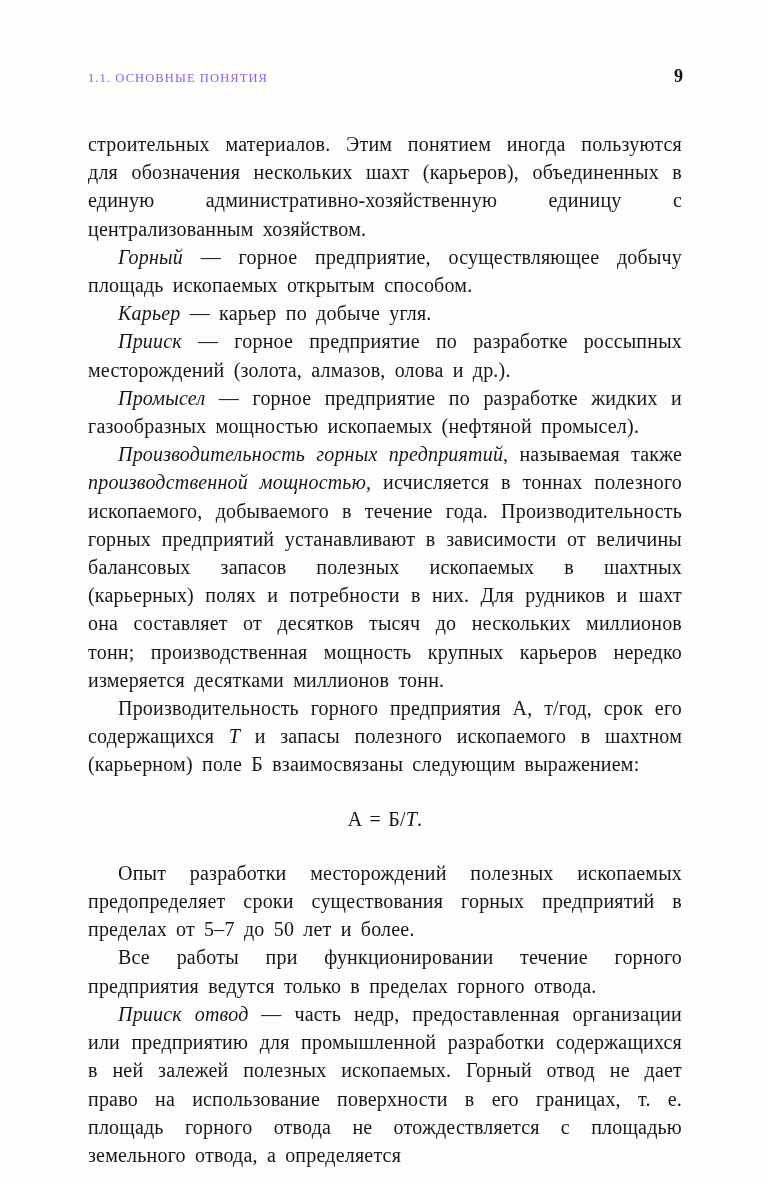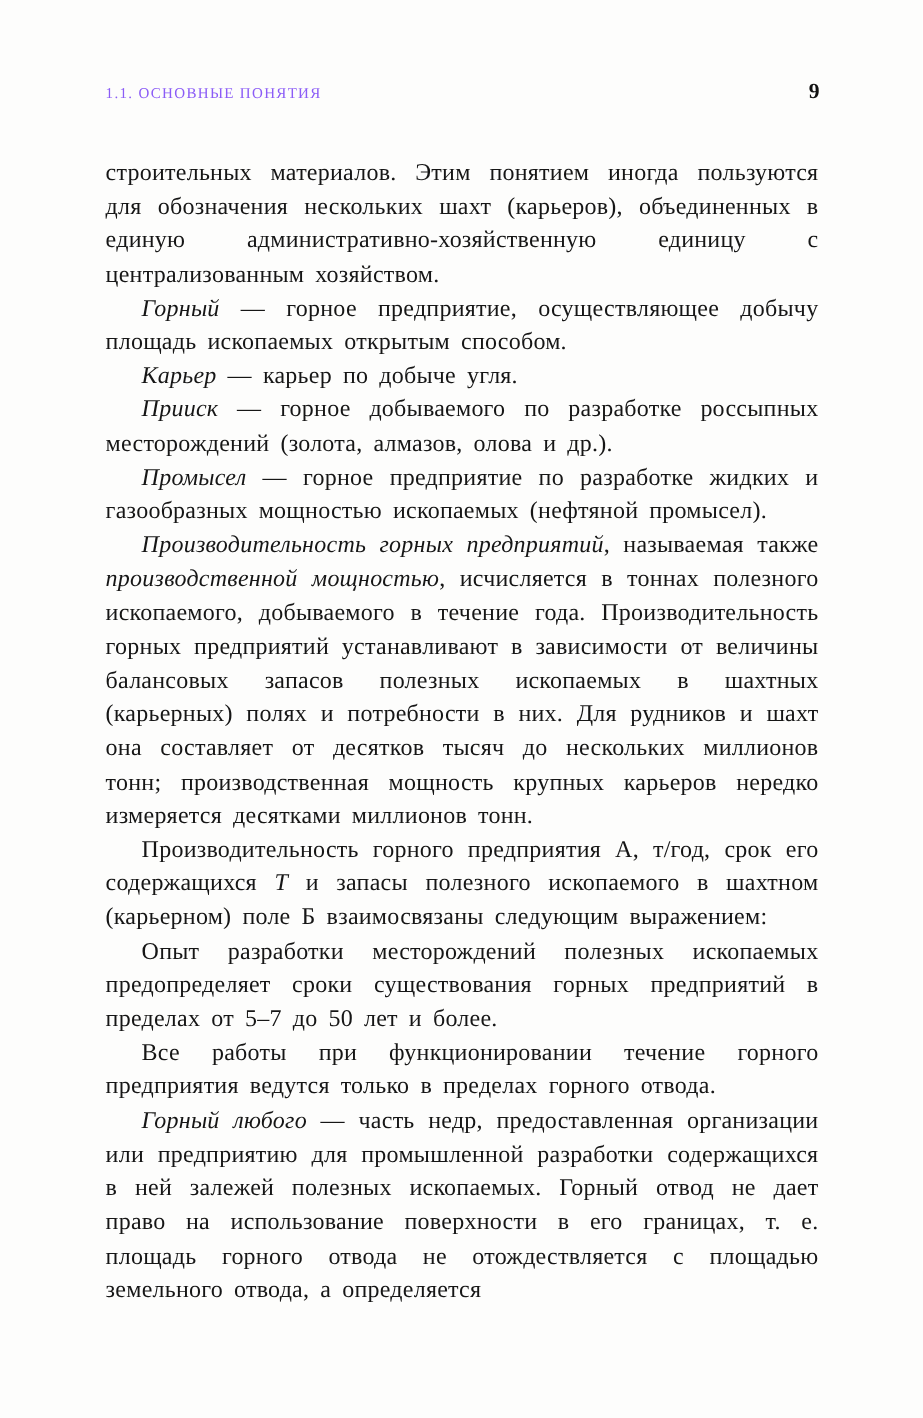--- a/index.html
+++ b/index.html
@@ -71,21 +71,22 @@
 
 <div class="page">
   <div class="header">
     <span class="section-title">1.1. ОСНОВНЫЕ ПОНЯТИЯ</span>
     <span class="page-number">9</span>
   </div>
   <div class="body-text" id="page-body">
       <p><span>строительных материалов. Этим понятием иногда пользуются для обозначения нескольких шахт (карьеров), объединенных в единую административно-хозяйственную единицу с централизованным хозяйством.</span></p>
       <p class="indent"><span class="it">Горный</span><span> — горное предприятие, осуществляющее добычу площадь ископаемых открытым способом.</span></p>
       <p class="indent"><span class="it">Карьер</span><span> — карьер по добыче угля.</span></p>
-      <p class="indent"><span class="it">Прииск</span><span> — горное добываемого по разработке россыпных месторождений (золота, алмазов, олова и др.).</span></p>
+      <p class="indent"><span class="it">Прииск</span><span> — горное предприятие по разработке россыпных месторождений (золота, алмазов, олова и др.).</span></p>
       <p class="indent"><span class="it">Промысел</span><span> — горное предприятие по разработке жидких и газообразных мощностью ископаемых (нефтяной промысел).</span></p>
       <p class="indent"><span class="it">Производительность горных предприятий</span><span>, называемая также </span><span class="it">производственной мощностью</span><span>, исчисляется в тоннах полезного ископаемого, добываемого в течение года. Производительность горных предприятий устанавливают в зависимости от величины балансовых запасов полезных ископаемых в шахтных (карьерных) полях и потребности в них. Для рудников и шахт она составляет от десятков тысяч до нескольких миллионов тонн; производственная мощность крупных карьеров нередко измеряется десятками миллионов тонн.</span></p>
       <p class="indent"><span>Производительность горного предприятия А, т/год, срок его содержащихся </span><span class="it">Т</span><span> и запасы полезного ископаемого в шахтном (карьерном) поле Б взаимосвязаны следующим выражением:</span></p>
+      <p class="formula"><span>А = Б/</span><span class="it">Т</span><span>.</span></p>
       <p class="indent"><span>Опыт разработки месторождений полезных ископаемых предопределяет сроки существования горных предприятий в пределах от 5–7 до 50 лет и более.</span></p>
       <p class="indent"><span>Все работы при функционировании течение горного предприятия ведутся только в пределах горного отвода.</span></p>
-      <p class="indent"><span class="it">Горный любого</span><span> — часть недр, предоставленная организации или предприятию для промышленной разработки содержащихся в ней залежей полезных ископаемых. Горный отвод не дает право на использование поверхности в его границах, т. е. площадь горного отвода не отождествляется с площадью земельного отвода, а определяется</span></p>
+      <p class="indent"><span class="it">Прииск отвод</span><span> — часть недр, предоставленная организации или предприятию для промышленной разработки содержащихся в ней залежей полезных ископаемых. Горный отвод не дает право на использование поверхности в его границах, т. е. площадь горного отвода не отождествляется с площадью земельного отвода, а определяется</span></p>
     </div>
 </div>
 
 </body></html>

